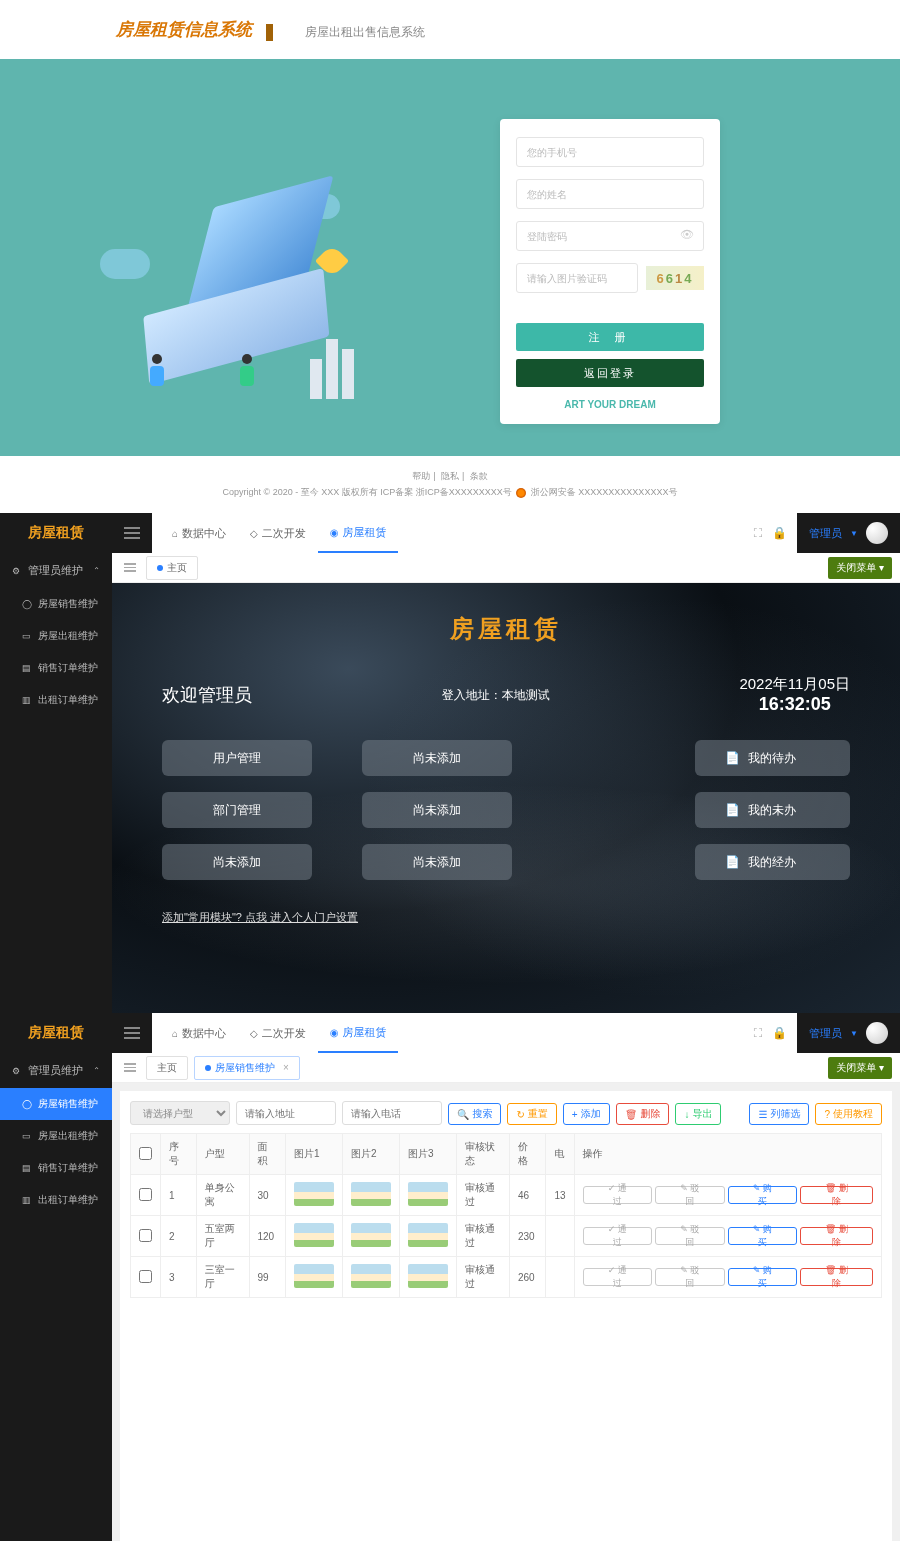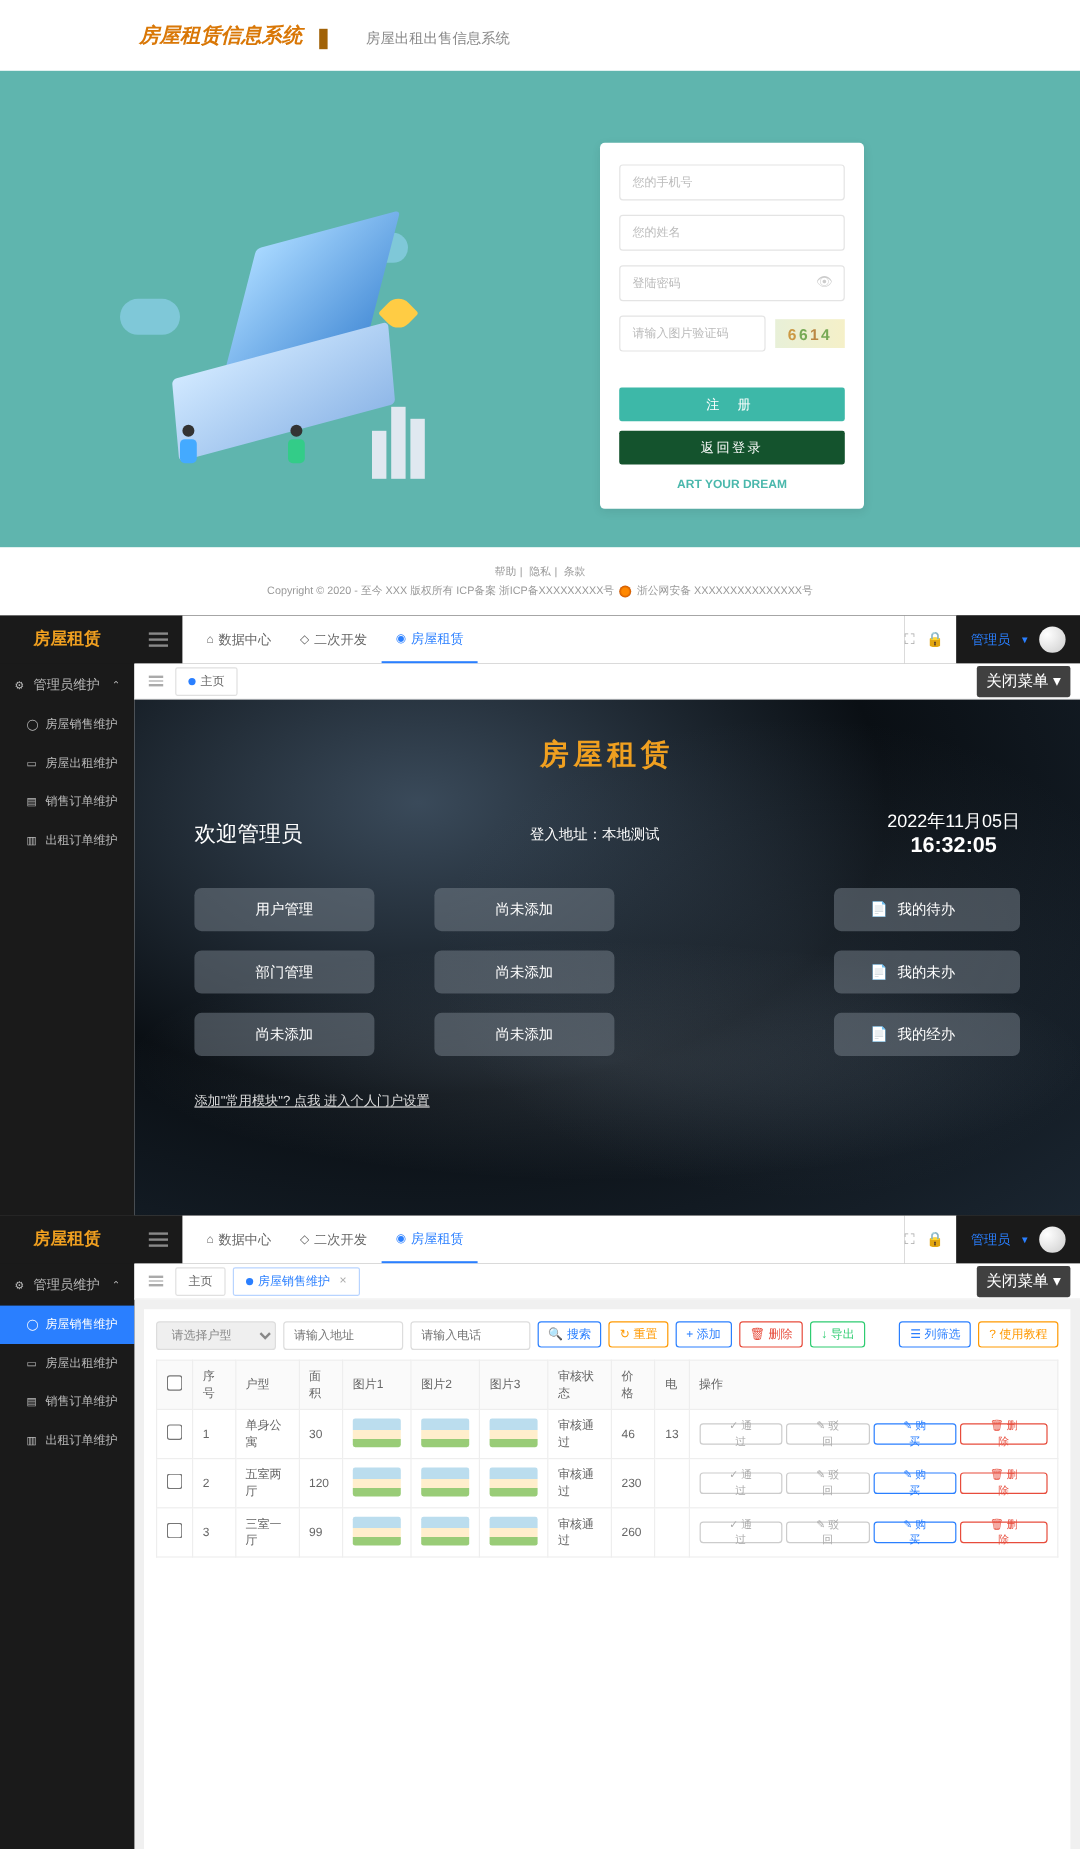--- a/index.html
+++ b/index.html
@@ -51,21 +51,21 @@
 .a-si.on{background:#2a7fff;color:#fff}
 .a-si .ic,.a-sg .ic{font-size:9px;width:10px}
 .a-main{flex:1;background:#f0f0f0}
 .a-crumb{height:30px;background:#fff;display:flex;align-items:center;padding:0 8px;gap:6px;border-bottom:1px solid #eee}
 .a-crumb .cham{width:20px;cursor:pointer}
 .a-crumb .cham div{width:12px;height:1.5px;background:#aaa;margin:2px auto}
 .a-ctab{padding:4px 10px;font-size:10px;color:#666;border:1px solid #e0e0e0;border-radius:2px;display:flex;align-items:center;gap:4px;cursor:pointer}
 .a-ctab.on{color:#2a7fff;border-color:#b8d4ff}
 .a-ctab .dot{width:6px;height:6px;border-radius:50%;background:#2a7fff}
 .a-ctab .x{margin-left:4px;color:#aaa}
-.a-close{margin-left:auto;background:#404040;color:#fff;padding:4px 8px;font-size:13px;border-radius:2px;cursor:pointer}
+.a-close{margin-left:auto;background:#4d7c0f;color:#fff;padding:4px 8px;font-size:10px;border-radius:2px;cursor:pointer}
 
 
 .s2-dash{height:430px;background:radial-gradient(ellipse at 30% 20%,#3a4a5a 0%,#0a0f14 50%,#1a2530 100%);position:relative;overflow:hidden;color:#fff;padding:30px 50px}
 .s2-dash::before{content:"";position:absolute;inset:0;background:radial-gradient(ellipse 400px 100px at 50% 70%,rgba(200,220,240,.15),transparent),radial-gradient(ellipse 300px 200px at 70% 50%,rgba(100,120,140,.2),transparent)}
 .s2-dash>*{position:relative}
 .s2-title{text-align:center;color:#f0a020;font-size:24px;font-weight:bold;letter-spacing:4px;margin-bottom:30px}
 .s2-row{display:flex;justify-content:space-between;align-items:center;margin-bottom:25px}
 .s2-wel{font-size:18px}
 .s2-addr{font-size:12px}
 .s2-dt{text-align:center}
@@ -73,21 +73,21 @@
 .s2-dt .t{font-size:18px;font-weight:bold}
 .s2-com{font-size:12px;margin-bottom:18px}
 .s2-grid{display:flex;gap:50px}
 .s2-col{display:flex;flex-direction:column;gap:16px}
 .s2-mod{width:150px;height:36px;background:rgba(120,130,140,.5);border-radius:6px;display:flex;align-items:center;justify-content:center;font-size:12px;cursor:pointer;gap:8px}
 .s2-mod.r{width:155px;justify-content:flex-start;padding-left:30px}
 .s2-link{font-size:11px;color:#ddd;text-decoration:underline;margin-top:30px;display:inline-block;cursor:pointer}
 
 
 .s3-main{background:#fff;margin:8px;padding:10px}
-.s3-filt{display:flex;gap:6px;margin-bottom:6px;flex-wrap:wrap;align-items:flex-start}
+.s3-filt{display:flex;gap:6px;margin-bottom:6px;flex-wrap:wrap;align-items:flex-end}
 .s3-sel,.s3-inp{height:24px;border:1px solid #ddd;border-radius:3px;font-size:10px;padding:0 8px;color:#888}
 .s3-sel{width:100px}
 .s3-inp{width:100px}
 .s3-btn{height:22px;padding:0 8px;font-size:10px;border-radius:3px;cursor:pointer;background:#fff;display:inline-flex;align-items:center;gap:3px}
 .b-blue{border:1px solid #2a7fff;color:#2a7fff}
 .b-org{border:1px solid #f90;color:#f90}
 .b-red{border:1px solid #e74c3c;color:#e74c3c}
 .b-grn{border:1px solid #2ecc71;color:#2ecc71}
 .b-gry{border:1px solid #ccc;color:#aaa}
 .s3-right{margin-left:auto;display:flex;gap:6px}

